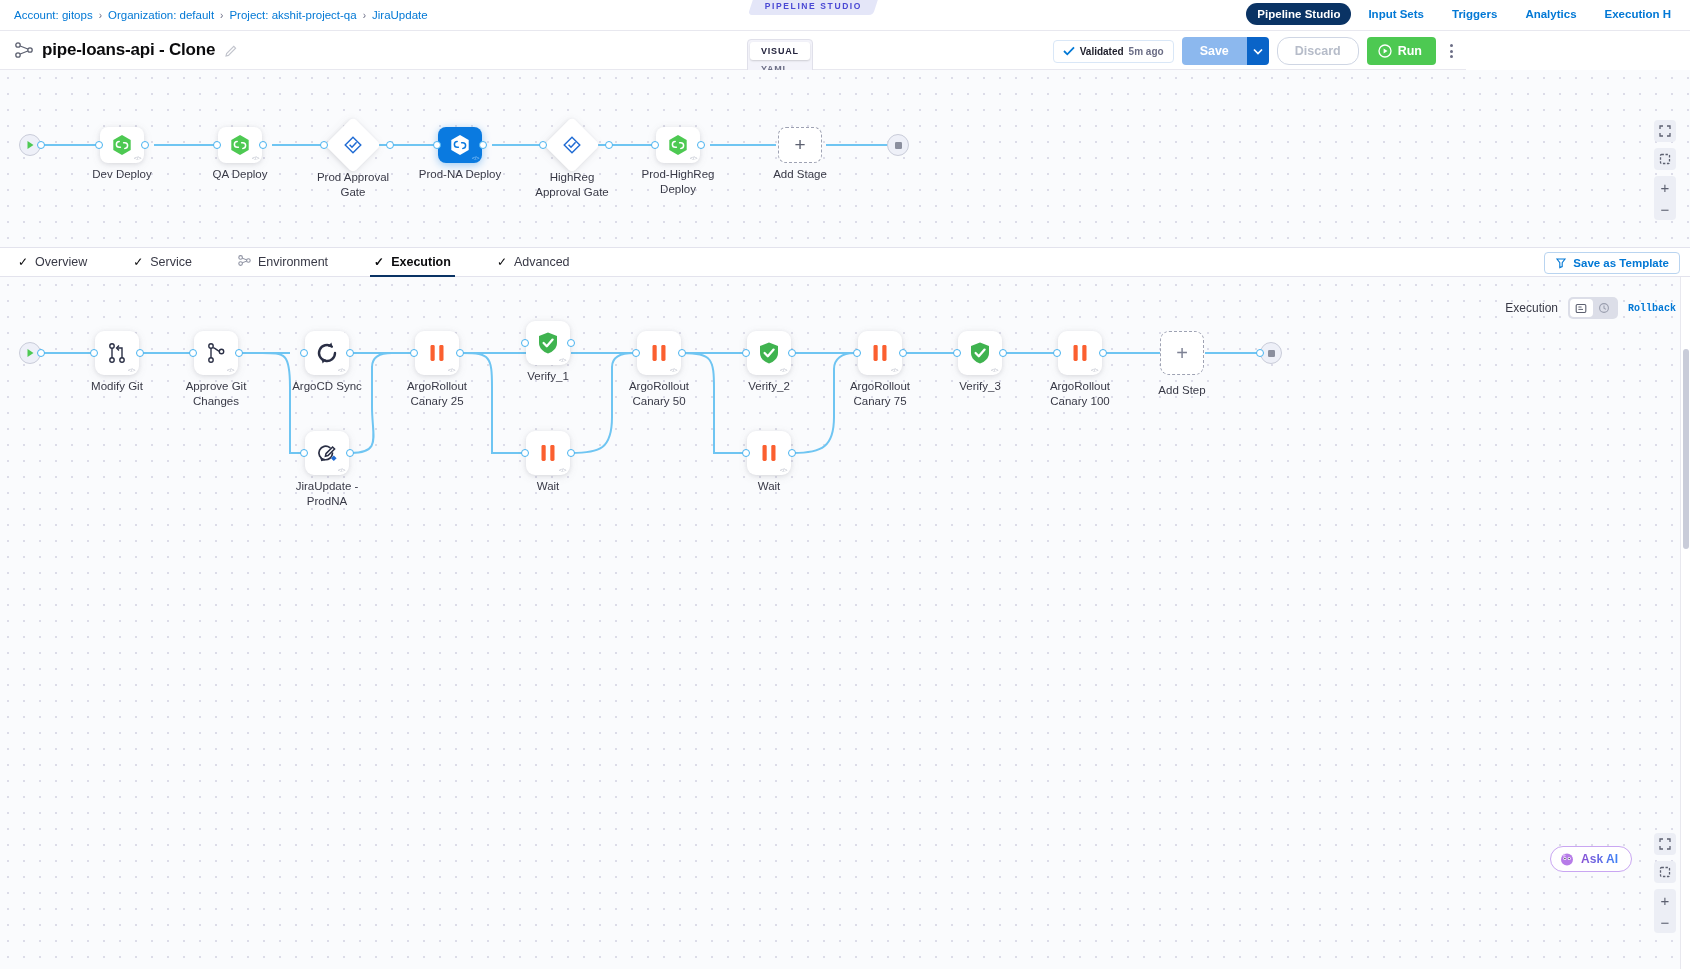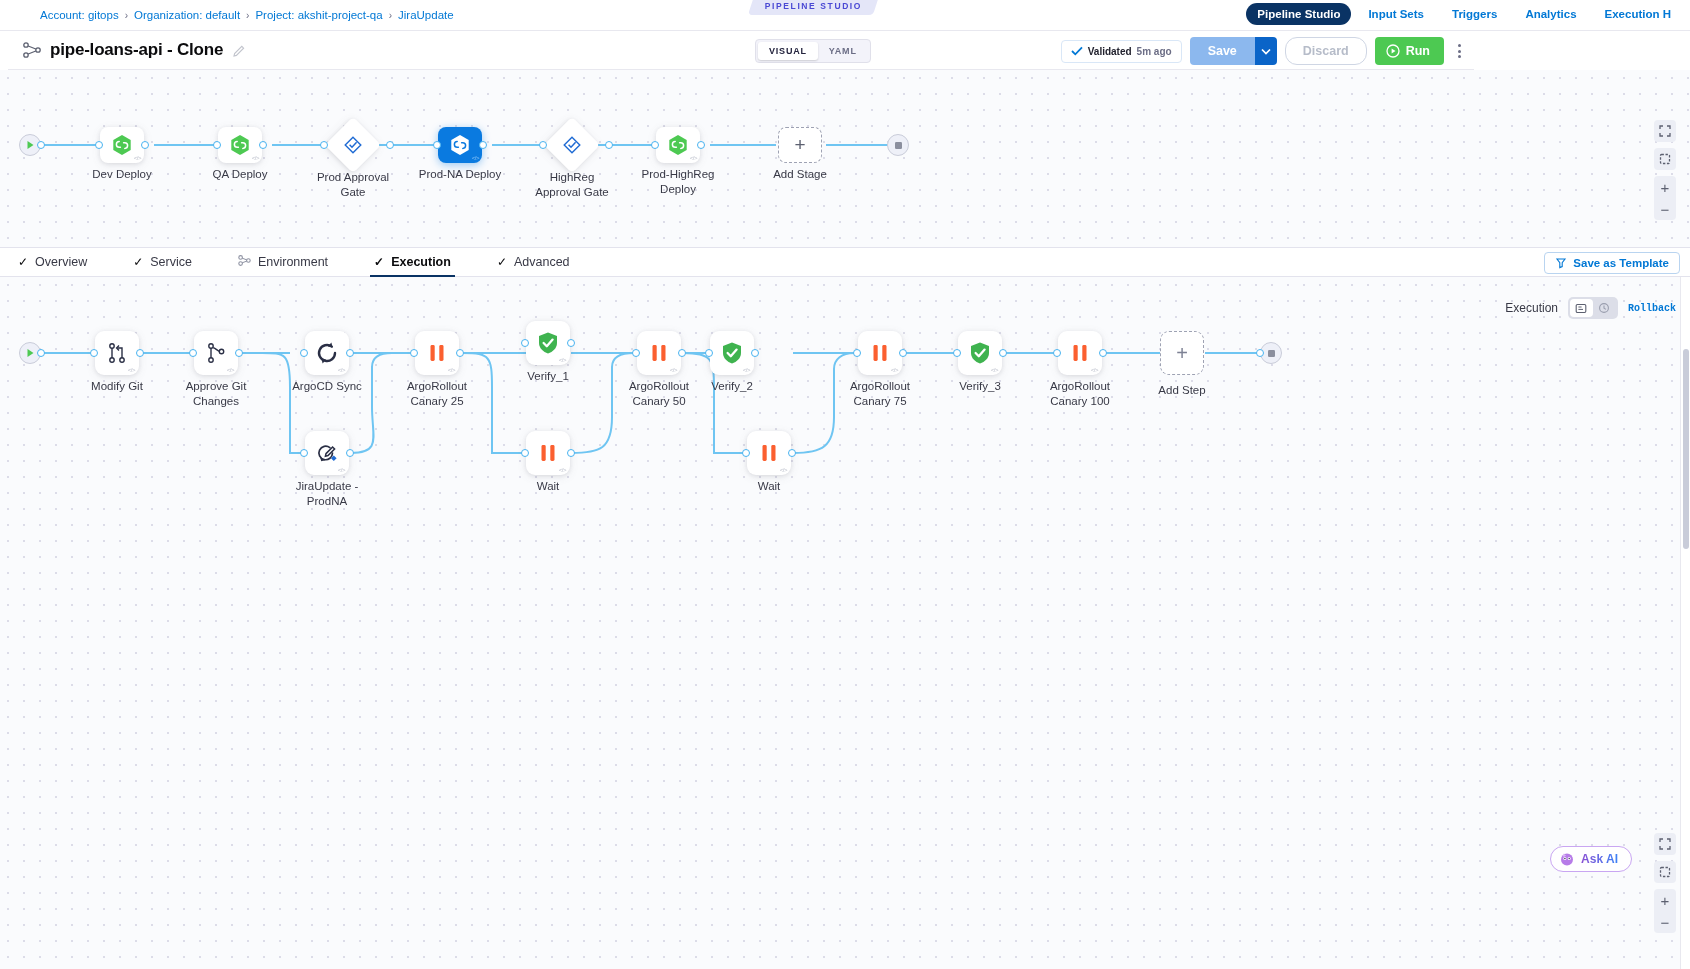--- a/index.html
+++ b/index.html
@@ -11,21 +11,21 @@
     color: #0b0b0d;
   }
   .app { position: relative; width: 1690px; height: 969px; }
 
   
   .topbar {
     position: absolute; left:0; top:0; width: 1690px; height: 31px;
     background: #fff; border-bottom: 1px solid #e8e8ef;
     display: flex; align-items: center;
   }
-  .crumbs { display:flex; align-items:center; padding-left:8px; gap:6px;margin-left:32px; }
+  .crumbs { display:flex; align-items:center; padding-left:14px; gap:6px; }
   .crumb { font-size: 11.5px; color: #0278d5; white-space: nowrap; cursor: pointer; }
   .crumb-sep { font-size: 10px; color:#6b6d85; }
 
   .studio-pill {
     position: absolute; left: 751px; top: -4px;
     background: #e4e6f8; color: #4a49d4;
     font-size: 8.5px; letter-spacing: 1.6px; font-weight: bold;
     padding: 5px 14px 4px 14px;
     border-radius: 0 0 4px 4px;
     transform: skewX(-18deg);
@@ -36,30 +36,31 @@
   .topnav-item {
     font-size: 11.5px; color: #0278d5; font-weight: bold;
     padding: 5px 11px; border-radius: 14px; white-space: nowrap; cursor:pointer;
   }
   .topnav-item.active { background: #0a3364; color:#fff; }
 
   
   .header {
     position: absolute; left:0; top:31px; width:1466px; height: 39px;
     background:#fff; border-bottom:1px solid #e8e8ef;
-    display:flex; align-items:center;margin-left:8px;
+    display:flex; align-items:center;
   }
   .pipe-icon { margin-left: 14px; width:20px; height:16px; position:relative; }
   .pipe-title { font-size: 17px; font-weight: bold; margin-left: 8px; letter-spacing:-0.2px;}
   .edit-pencil { margin-left: 10px; width:12px; height:12px; opacity:.55; }
 
   .vy-toggle {
     position:absolute; left: 747px; top: 8px;
     display:flex; background:#f3f3fa; border-radius: 4px; padding: 2px;
     border: 1px solid #e0e0ea;
+    flex-direction: column;
   }
   .vy-btn { font-size: 9px; font-weight:bold; letter-spacing:.8px; padding: 4px 11px; border-radius:3px; color:#6b6d85; cursor:pointer;}
   .vy-btn.active { background:#fff; color:#23233d; box-shadow:0 1px 2px rgba(0,0,0,.16); }
 
   .hdr-right { position:absolute; right: 8px; top:6px; display:flex; align-items:center; gap: 8px; }
   .validated {
     display:flex; align-items:center; gap:5px;
     border:1px solid #d9e7f7; border-radius: 4px; padding: 5px 9px; background:#fff;
   }
   .validated .vtxt { font-size:10px; font-weight:bold; color:#22222e; }
@@ -615,21 +616,21 @@
           <rect x="13.3" y="3" width="4.2" height="16" rx="1.4" fill="#fb5f2f"></rect>
         </svg>
         <span class="codeglyph">&lt;/&gt;</span>
       </div>
       <div class="port" style="left:-5px; top:18px;"></div>
       <div class="port" style="left:41px; top:18px;"></div>
       <div class="step-label" style="left:22px;">ArgoRollout
 Canary 50</div>
     </div>
 
-    <div class="node" style="left:710px; top:54px;">
+    <div class="node" style="left:747px; top:54px;">
       <div class="step-box">
         <svg width="24" height="24" viewBox="0 0 24 24">
           <path d="M12 1.6 L21 5 V12 C21 17.2 16.8 21 12 22.4 C7.2 21 3 17.2 3 12 V5 Z" fill="#3fb34f"></path>
           <path d="M7.6 12 L10.8 15.2 L16.6 8.6" fill="none" stroke="#fff" stroke-width="2.3" stroke-linecap="round" stroke-linejoin="round"></path>
         </svg>
         <span class="codeglyph">&lt;/&gt;</span>
       </div>
       <div class="port" style="left:-5px; top:18px;"></div>
       <div class="port" style="left:41px; top:18px;"></div>
       <div class="step-label" style="left:22px;">Verify_2</div>

